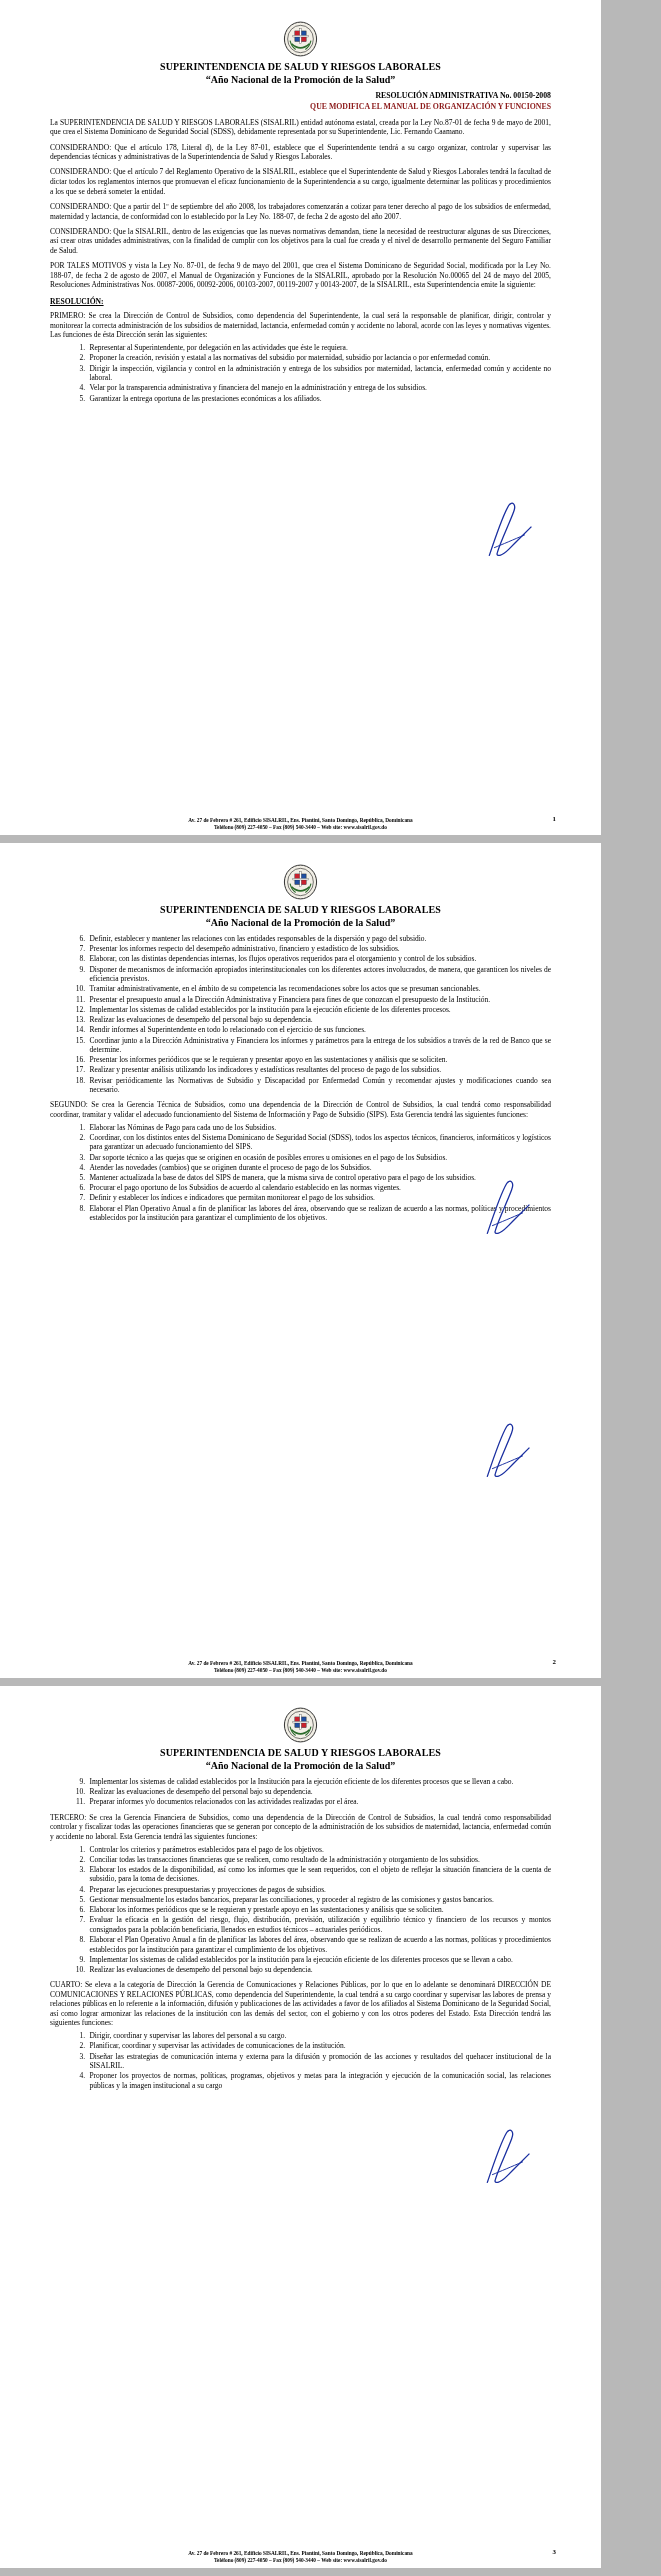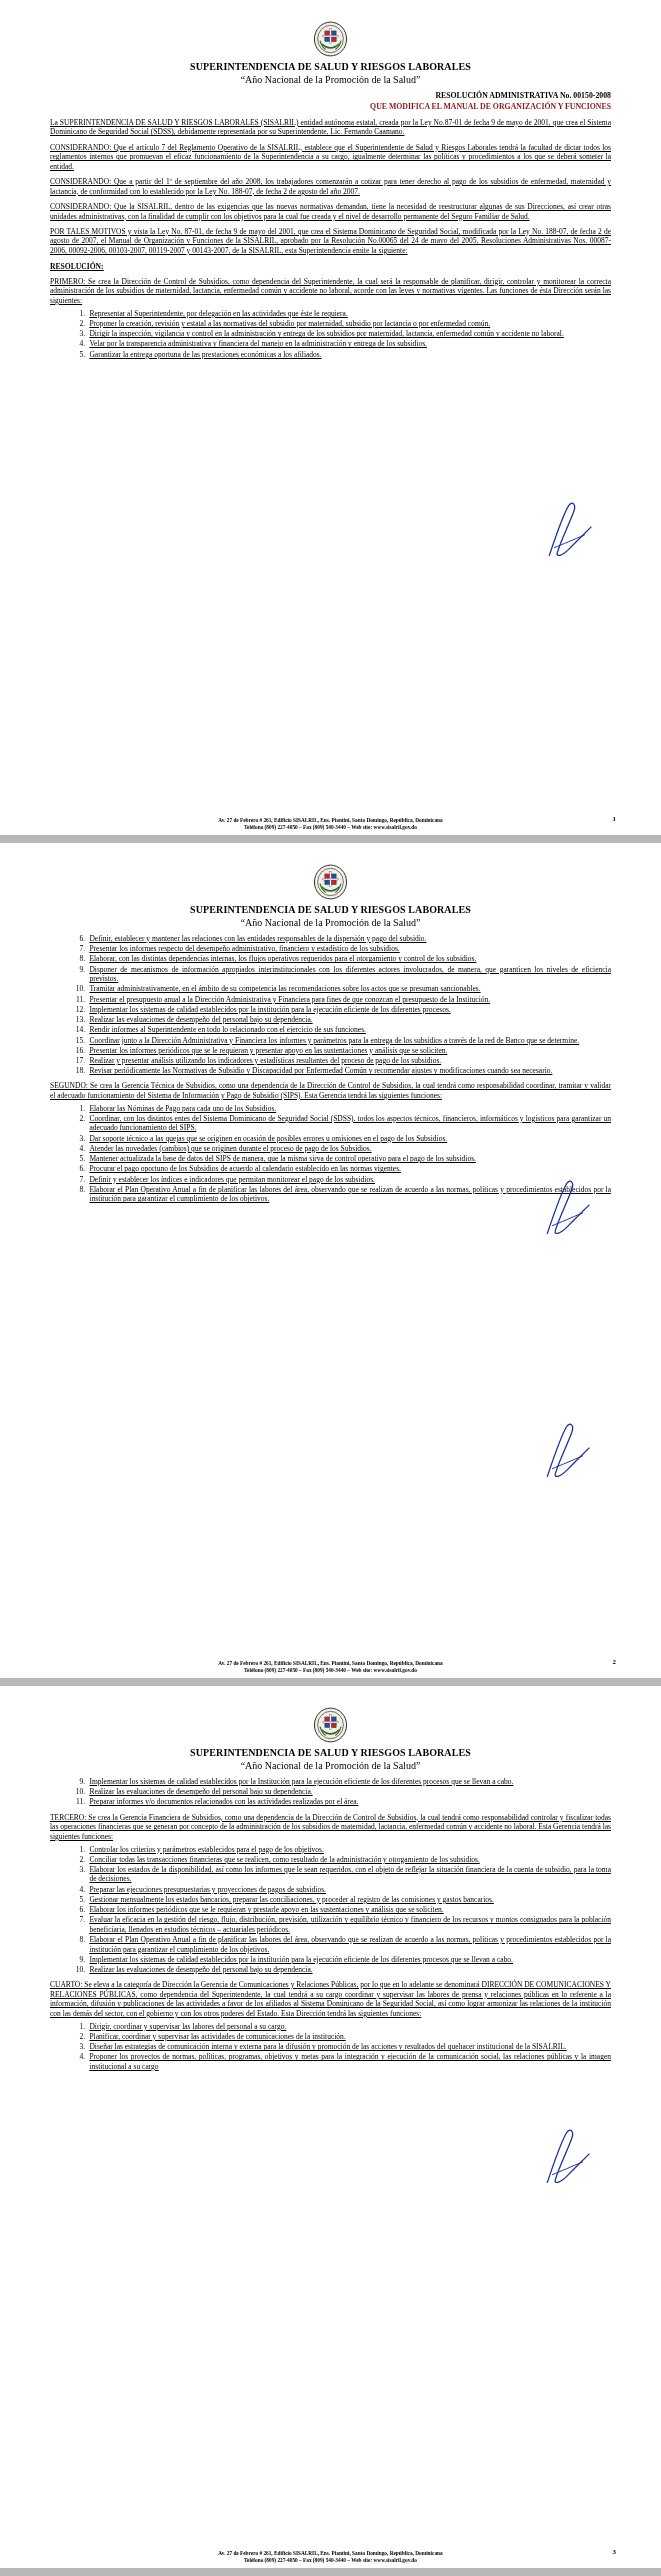--- a/index.html
+++ b/index.html
@@ -7,21 +7,21 @@
     padding: 0;
     background: #b8b8b8;
   }
   body {
     width: 661px;
     font-family: "Liberation Serif", serif;
     font-size: 7.5px;
     color: #000;
   }
   .page {
-    width: 661px;
+    width: 601px;
     background: #ffffff;
     box-sizing: border-box;
     padding: 21px 50px 6.5px 50px;
     position: relative;
     overflow: hidden;
   }
   .page-gap {
     height: 8px;
     background: #b8b8b8;
   }
@@ -33,21 +33,21 @@
   .seal svg { display: inline-block; }
   .org-title {
     text-align: center;
     font-weight: bold;
     font-size: 10px;
     letter-spacing: 0.1px;
     line-height: 1.25;
   }
   .org-sub {
     text-align: center;
-    font-weight: normal;
+    font-weight: bold;
     font-size: 10px;
     line-height: 1.3;
     margin-bottom: 4.9px;
   }
   .res-line {
     text-align: right;
     font-weight: bold;
     font-size: 7.8px;
     color: #1a1a8c;
     line-height: 1.35;
@@ -93,21 +93,21 @@
     right: 45px;
     bottom: 13px;
     font-size: 6.9px;
     font-weight: bold;
   }
   .sig {
     position: absolute;
     pointer-events: none;
   }
   .sig svg { display: block; }
-  .content-wrap { position: relative; text-decoration: underline; }
+  .content-wrap { position: relative; }
 </style>
 </head>
 <body>
 
 <div class="page" style="height:835px;">
   <div class="seal">
     <svg width="37" height="36" viewBox="0 0 46 44" aria-hidden="true">
       <ellipse cx="23" cy="22" rx="20" ry="21" fill="#f2efe6" stroke="#2b2b2b" stroke-width="1.2"></ellipse>
       <ellipse cx="23" cy="22" rx="16" ry="17" fill="none" stroke="#2b2b2b" stroke-width="0.8"></ellipse>
       <rect x="16" y="12" width="14" height="13" fill="#1f4fa3" stroke="#2b2b2b" stroke-width="0.6"></rect>
@@ -120,20 +120,21 @@
       <path d="M36 24 Q34 32 29 35" fill="none" stroke="#2b6b2b" stroke-width="1.4"></path>
     </svg>
   </div>
   <div class="org-title">SUPERINTENDENCIA DE SALUD Y RIESGOS LABORALES</div>
   <div class="org-sub">“Año Nacional de la Promoción de la Salud”</div>
   <div class="res-line dark">RESOLUCIÓN ADMINISTRATIVA No. 00150-2008</div>
   <div class="res-line red">QUE MODIFICA EL MANUAL DE ORGANIZACIÓN Y FUNCIONES</div>
 
   <div class="content-wrap">
     <div class="block">La SUPERINTENDENCIA DE SALUD Y RIESGOS LABORALES (SISALRIL) entidad autónoma estatal, creada por la Ley No.87-01 de fecha 9 de mayo de 2001, que crea el Sistema Dominicano de Seguridad Social (SDSS), debidamente representada por su Superintendente, Lic. Fernando Caamano.</div>
+    <div class="block">CONSIDERANDO: Que el artículo 178, Literal d), de la Ley 87-01, establece que el Superintendente tendrá a su cargo organizar, controlar y supervisar las dependencias técnicas y administrativas de la Superintendencia de Salud y Riesgos Laborales.</div>
     <div class="block">CONSIDERANDO: Que el artículo 7 del Reglamento Operativo de la SISALRIL, establece que el Superintendente de Salud y Riesgos Laborales tendrá la facultad de dictar todos los reglamentos internos que promuevan el eficaz funcionamiento de la Superintendencia a su cargo, igualmente determinar las políticas y procedimientos a los que se deberá someter la entidad.</div>
     <div class="block">CONSIDERANDO: Que a partir del 1º de septiembre del año 2008, los trabajadores comenzarán a cotizar para tener derecho al pago de los subsidios de enfermedad, maternidad y lactancia, de conformidad con lo establecido por la Ley No. 188-07, de fecha 2 de agosto del año 2007.</div>
     <div class="block">CONSIDERANDO: Que la SISALRIL, dentro de las exigencias que las nuevas normativas demandan, tiene la necesidad de reestructurar algunas  de sus Direcciones, así crear otras unidades administrativas, con la finalidad de cumplir con los objetivos para la cual fue creada y el  nivel de desarrollo permanente del Seguro Familiar de Salud.</div>
     <div class="block">POR TALES MOTIVOS y vista la Ley No. 87-01, de fecha 9 de mayo del 2001, que crea el Sistema Dominicano de Seguridad Social, modificada por la Ley No. 188-07, de fecha 2 de agosto de 2007,  el Manual de Organización y Funciones de la SISALRIL, aprobado por la Resolución No.00065 del 24 de mayo del 2005, Resoluciones Administrativas Nos. 00087-2006, 00092-2006, 00103-2007, 00119-2007 y 00143-2007, de la SISALRIL, esta Superintendencia emite la siguiente:</div>
 
     <div class="center-bold">RESOLUCIÓN:</div>
 
     <div class="block">PRIMERO: Se crea la Dirección de Control de Subsidios, como dependencia del Superintendente, la cual será la responsable de planificar, dirigir, controlar y monitorear la correcta administración de los subsidios de maternidad, lactancia, enfermedad común y accidente no laboral, acorde con las leyes y normativas vigentes. Las funciones de ésta Dirección serán las siguientes:</div>
 
     <ol class="numlist">

